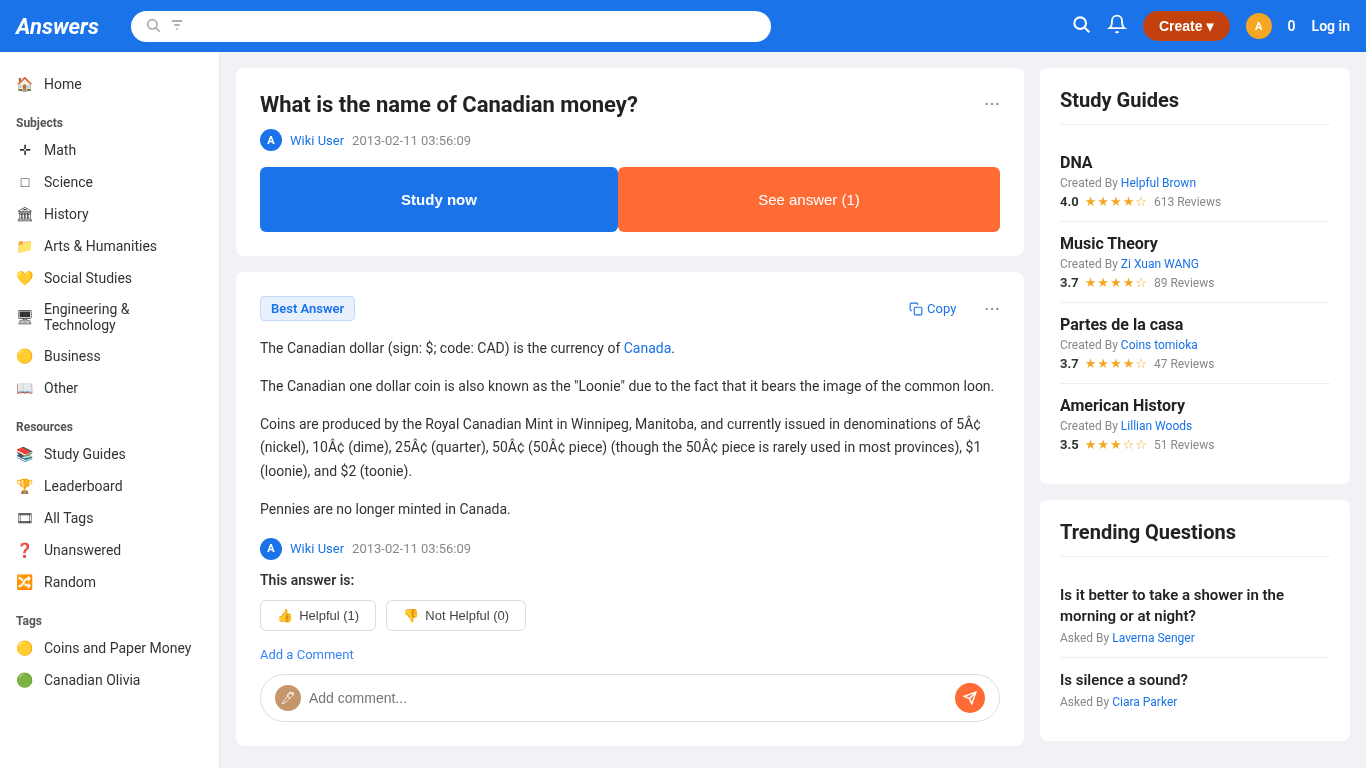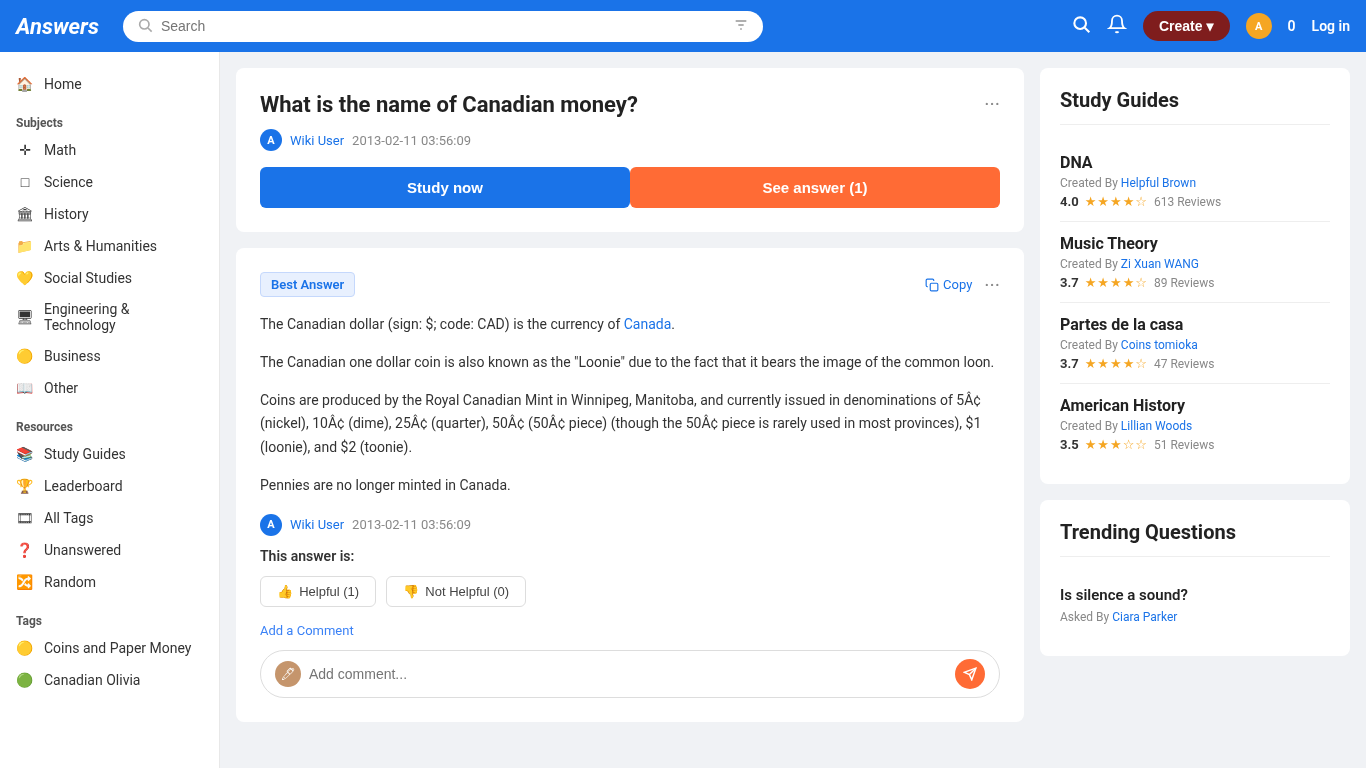--- a/index.html
+++ b/index.html
@@ -1,27 +1,27 @@
 <!DOCTYPE html>
 <html><head>
   <meta charset="utf-8">
   <style>
     * { box-sizing: border-box; margin: 0; padding: 0; }
     body { font-family: -apple-system, BlinkMacSystemFont, 'Segoe UI', Roboto, sans-serif; background: #f0f2f5; color: #333; font-size: 14px; }
 
     
     .header { background: #1a73e8; display: flex; align-items: center; padding: 0 16px; height: 52px; gap: 12px; }
-    .logo { color: white; font-size: 22px; font-weight: bold; font-style: italic; margin-right: 12px; white-space: nowrap; }
+    .logo { color: white; font-size: 22px; font-weight: bold; font-style: italic; margin-right: 20px; white-space: nowrap; }
     .search-bar { flex: 1; max-width: 640px; display: flex; align-items: center; background: white; border-radius: 24px; padding: 6px 14px; gap: 8px; }
     .search-bar input { border: none; outline: none; width: 100%; font-size: 14px; }
     .search-icon-svg { color: #aaa; }
     .filter-icon { color: #888; cursor: pointer; }
     .header-actions { display: flex; align-items: center; gap: 16px; margin-left: auto; }
     .header-icon { color: white; font-size: 18px; cursor: pointer; }
-    .create-btn { background: #7f1d1d; color: white; border: none; border-radius: 20px; padding: 7px 16px; font-size: 14px; font-weight: 600; cursor: pointer; display: flex; align-items: center; gap: 4px; }
+    .create-btn { background: #c2410c; color: white; border: none; border-radius: 20px; padding: 7px 16px; font-size: 14px; font-weight: 600; cursor: pointer; display: flex; align-items: center; gap: 4px; }
     .coin-badge { background: #f5a623; border-radius: 50%; width: 26px; height: 26px; display: flex; align-items: center; justify-content: center; color: white; font-size: 11px; font-weight: bold; }
     .coins-count { color: white; font-weight: 600; }
     .log-in { color: white; font-size: 14px; font-weight: 600; cursor: pointer; }
 
     
     .layout { display: flex; min-height: calc(100vh - 52px); }
 
     
     .sidebar { width: 220px; background: white; padding: 16px 0; flex-shrink: 0; border-right: 1px solid #e8e8e8; overflow-y: auto; }
     .sidebar-section { margin-bottom: 8px; }
@@ -38,27 +38,27 @@
     .question-card { background: white; border-radius: 8px; padding: 24px; margin-bottom: 16px; }
     .question-card-header { display: flex; align-items: flex-start; justify-content: space-between; margin-bottom: 12px; }
     .question-title { font-size: 22px; font-weight: 700; color: #222; flex: 1; }
     .more-icon { color: #888; font-size: 20px; cursor: pointer; }
     .question-meta { display: flex; align-items: center; gap: 8px; margin-bottom: 16px; }
     .avatar-icon { width: 22px; height: 22px; border-radius: 50%; background: #1a73e8; display: flex; align-items: center; justify-content: center; color: white; font-size: 11px; font-weight: bold; flex-shrink: 0; }
     .wiki-user-link { color: #1a73e8; font-size: 13px; text-decoration: none; }
     .question-date { color: #888; font-size: 13px; }
     .action-buttons { display: flex; margin-bottom: 0; }
     .btn-study { flex: 1; background: #1a73e8; color: white; border: none; border-radius: 6px; padding: 12px; font-size: 15px; font-weight: 600; cursor: pointer; }
-    .btn-see-answer { flex: 1; background: #ff6b35; color: white; border: none; border-radius: 6px; padding: 12px; font-size: 15px; font-weight: 700; cursor: pointer; }
+    .btn-see-answer { flex: 1; background: #ff6b35; color: white; border: none; border-radius: 6px; padding: 24px; font-size: 15px; font-weight: 400; cursor: pointer; }
 
     
     .answer-card { background: white; border-radius: 8px; padding: 24px; }
     .answer-header { display: flex; align-items: center; justify-content: space-between; margin-bottom: 16px; }
     .best-answer-badge { background: #e8f0fe; color: #1a73e8; border: 1px solid #c5d8fc; border-radius: 4px; padding: 4px 10px; font-size: 13px; font-weight: 600; }
-    .answer-actions { display: flex; align-items: center; gap: 12px; }
+    .answer-actions { display: flex; align-items: center; gap: 28px; }
     .copy-btn { display: flex; align-items: center; gap: 4px; color: #1a73e8; font-size: 13px; cursor: pointer; }
     .answer-body { line-height: 1.7; color: #333; font-size: 14px; }
     .answer-body p { margin-bottom: 14px; }
     .answer-body a { color: #1a73e8; text-decoration: none; }
     .answer-meta { display: flex; align-items: center; gap: 8px; margin: 16px 0 12px; }
     .answer-helpful { font-size: 14px; font-weight: 600; color: #333; margin-bottom: 12px; }
     .helpful-buttons { display: flex; gap: 10px; margin-bottom: 16px; }
     .helpful-btn { display: flex; align-items: center; gap: 6px; border: 1px solid #ddd; border-radius: 6px; padding: 7px 16px; background: white; cursor: pointer; font-size: 13px; color: #444; }
     .add-comment-link { color: #3b82f6; font-size: 13px; cursor: pointer; margin-bottom: 12px; display: block; }
     .comment-input-row { display: flex; align-items: center; gap: 8px; border: 1px solid #ddd; border-radius: 24px; padding: 8px 14px; }
@@ -90,21 +90,20 @@
 
 <header class="header">
   <span class="logo">Answers</span>
   <div class="search-bar">
     <span class="search-icon-svg">
       <svg width="16" height="16" viewBox="0 0 24 24" fill="none" stroke="#aaa" stroke-width="2.5">
           <circle cx="11" cy="11" r="7"></circle>
           <line x1="16.5" y1="16.5" x2="22" y2="22"></line>
         </svg>
     </span>
-    <input type="text" placeholder="Search" style="">
     <span class="filter-icon">
       <svg width="16" height="16" viewBox="0 0 24 24" fill="none" stroke="#888" stroke-width="2">
           <line x1="4" y1="6" x2="20" y2="6"></line>
           <line x1="8" y1="12" x2="16" y2="12"></line>
           <line x1="11" y1="18" x2="13" y2="18"></line>
         </svg>
     </span>
   </div>
   <div class="header-actions">
     <span class="header-icon">
@@ -331,20 +330,24 @@
       <span class="stars">★★★☆☆</span>
       <span class="sg-reviews">51 Reviews</span>
     </div>
   </div>
           </div>
       </div>
       <div class="right-card">
         <div class="right-card-title">Trending Questions</div>
         <div id="trending-list">
             <div class="trending-item">
+    <div class="trending-q">Is it better to take a shower in the morning or at night?</div>
+    <div class="trending-asked">Asked By <a href="#">Laverna Senger</a></div>
+  </div>
+            <div class="trending-item">
     <div class="trending-q">Is silence a sound?</div>
     <div class="trending-asked">Asked By <a href="#">Ciara Parker</a></div>
   </div>
           </div>
       </div>
     </aside>
   </main>
 </div>
 
 </body></html>

